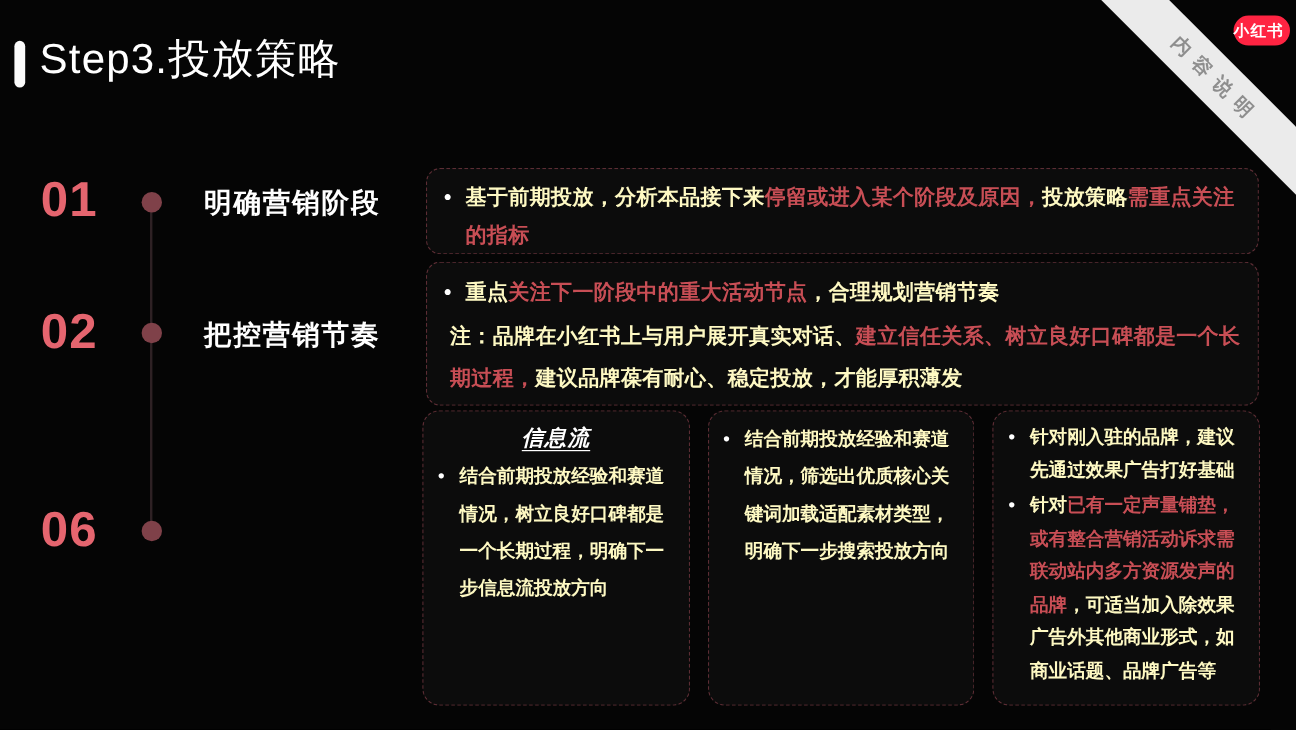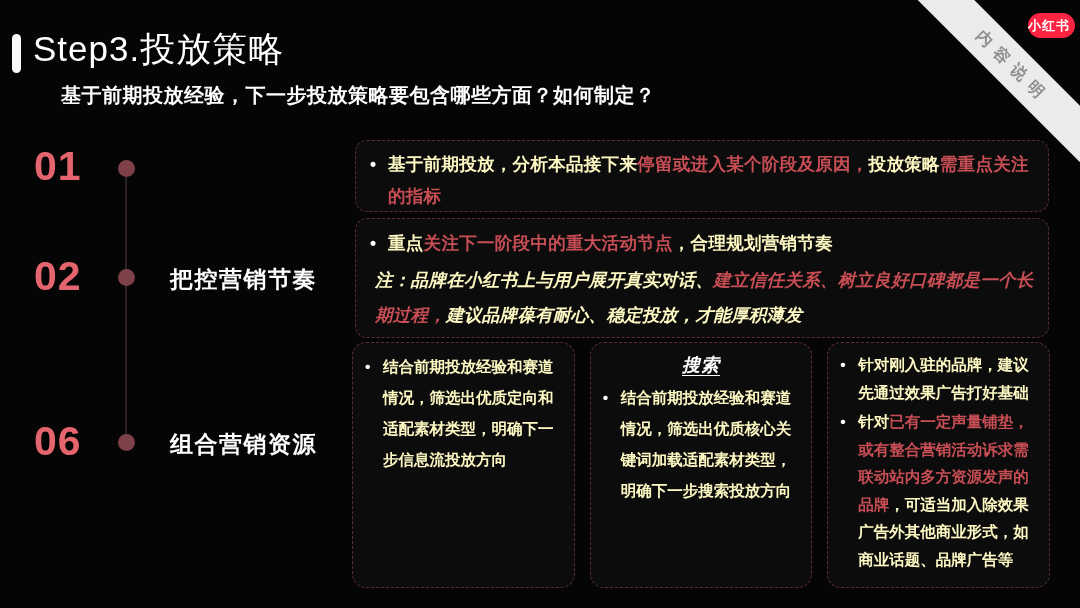--- a/index.html
+++ b/index.html
@@ -28,59 +28,58 @@
   .dot{position:absolute;left:118px;width:17px;height:17px;border-radius:50%;background:var(--dot,#7f4149);}
   .d1{top:160px}.d2{top:269px}.d3{top:434px}
   
   .box{position:absolute;background:var(--panel,#0c0c0c);border:1px dashed var(--border,#5c2d34);
     border-radius:12px;box-sizing:border-box;}
   .stage{left:355px;top:140px;width:694px;height:72px;padding:7px 14px;}
   .rhythm{left:355px;top:218px;width:694px;height:120px;padding:8px 14px;}
   .li{display:flex;margin:0;font-size:17.5px;font-weight:600;line-height:32px;letter-spacing:.3px;}
   .mk{width:18px;flex:none;color:#fff;}
   .tx{flex:1;}
-  .note{margin:4px 0 0 5px;font-size:17.5px;font-weight:600;font-style:italic;line-height:35px;letter-spacing:.3px;}
+  .note{margin:4px 0 0 5px;font-size:17.5px;font-weight:600;line-height:35px;letter-spacing:.3px;}
   .w{color:#fef9c3;} .r{color:var(--em,#c84e55);}
   
   .resources{position:absolute;left:352px;top:342px;width:698px;height:246px;
     display:grid;grid-template-columns:1fr 1fr 1fr;gap:15px;}
   .res{position:relative;left:0;top:0;width:auto;height:auto;border-radius:14px;padding:8px 12px;overflow:hidden;}
   .rh{margin:2px 0 5px;text-align:center;font-size:18px;font-weight:700;font-style:italic;
     text-decoration:underline;text-underline-offset:4px;letter-spacing:1px;}
   .res .li{font-size:15.5px;line-height:31px;letter-spacing:0;}
   .res .li + .li{margin-top:2px;}
   .tight .li{line-height:27.5px;}
 </style>
 </head>
 <body>
 
 <div class="slide">
 
   <span class="tbar"></span>
   <h1 class="title">Step3.投放策略</h1>
-  <p class="sub">基于前期投放经验，下一步投放策略要包含哪些方面？如何制定？</p>
 
   <div class="ribbon">
     <span>内容说明</span>
   </div>
   <div class="logo">
     <span>小红书</span>
   </div>
 
   <div class="tl-line"></div>
   <div class="dot d1"></div>
   <div class="dot d2"></div>
   <div class="dot d3"></div>
 
   <div class="num n1">01</div>
   <div class="num n2">02</div>
   <div class="num n3">06</div>
 
+  <div class="lbl l1">明确营销阶段</div>
   <div class="lbl l2">把控营销节奏</div>
-  <div class="lbl l3">组合营销资源</div>
 
   <div class="box stage">
     <p class="li">
       <span class="mk">•</span>
       <span class="tx">
         <span class="w">基于前期投放，分析本品接下来</span><span class="r">停留或进入某个阶段及原因，</span><span class="w">投放策略</span><span class="r">需重点关注的指标</span>
       </span>
     </p>
   </div>
 
@@ -92,30 +91,30 @@
       </span>
     </p>
     <p class="note">
       <span class="w">注：品牌在小红书上与用户展开真实对话、</span><span class="r">建立信任关系、树立良好口碑都是一个长期过程，</span><span class="w">建议品牌葆有耐心、稳定投放，才能厚积薄发</span>
     </p>
   </div>
 
   <div class="resources">
 
     <div class="box res">
+      <h3 class="rh">信息流</h3>
       <p class="li">
         <span class="mk">•</span>
         <span class="tx">
-          <span class="w">结合前期投放经验和赛道情况，筛选出优质定向和适配素材类型，明确下一步信息流投放方向</span>
+          <span class="w">结合前期投放经验和赛道情况，树立良好口碑都是一个长期过程，明确下一步信息流投放方向</span>
         </span>
       </p>
     </div>
 
     <div class="box res">
-      <h3 class="rh">搜索</h3>
       <p class="li">
         <span class="mk">•</span>
         <span class="tx">
           <span class="w">结合前期投放经验和赛道情况，筛选出优质核心关键词加载适配素材类型，明确下一步搜索投放方向</span>
         </span>
       </p>
     </div>
 
     <div class="box res tight">
       <p class="li">

